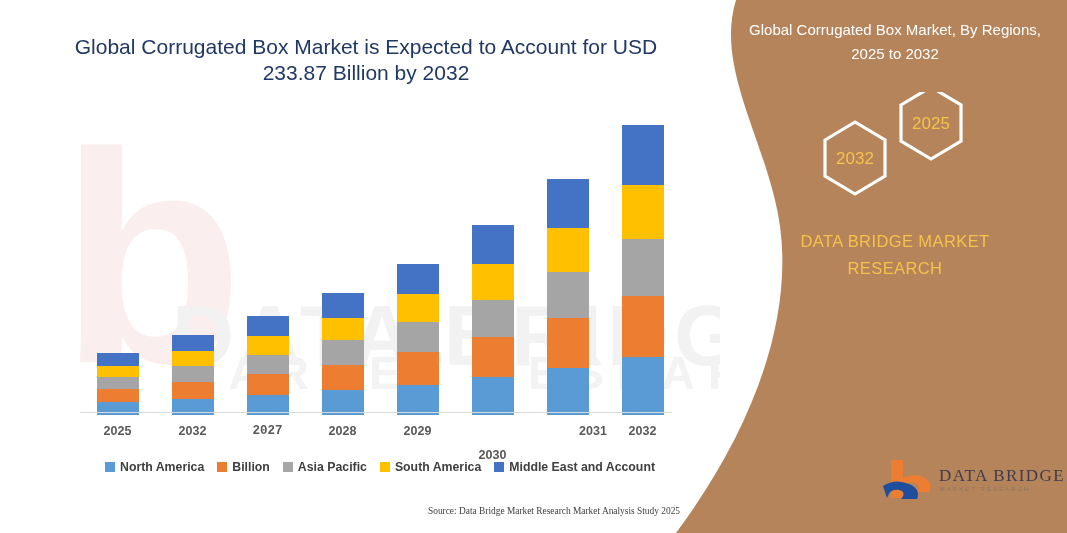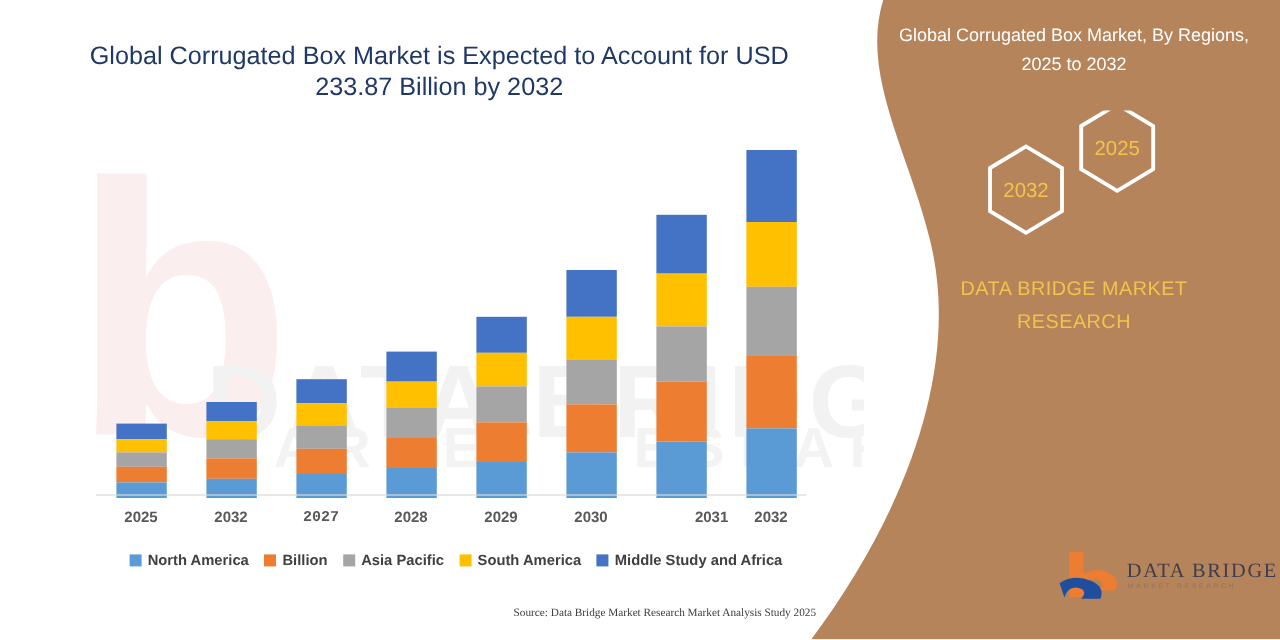--- a/index.html
+++ b/index.html
@@ -171,21 +171,21 @@
         <div class="seg" style="height: 59.9483px; background: rgb(68, 114, 196);"></div>
       </div>
     </div>
   <div class="baseline"></div>
   <div class="xlabels" id="xlabels">
       <div class="xlab" style="left: 7.5px;">2025</div>
       <div class="xlab" style="left: 82.5px;">2032</div>
       <div class="xlab" style="left: 157.5px; font-family: Liberation Mono, monospace;">2027</div>
       <div class="xlab" style="left: 232.5px;">2028</div>
       <div class="xlab" style="left: 307.5px;">2029</div>
-      <div class="xlab" style="left: 382.5px;">2030</div>
+      <div class="xlab" style="left: 382.5px; margin-top: 24px;">2030</div>
       <div class="xlab" style="left: 483px;">2031</div>
       <div class="xlab" style="left: 532.5px;">2032</div>
     </div>
 
   <div class="legend" id="legend">
       <div class="lg-item">
         <span class="lg-sw" style="background: rgb(91, 155, 213);"></span>
         <span class="lg-tx">North America</span>
       </div>
       <div class="lg-item">
@@ -195,21 +195,21 @@
       <div class="lg-item">
         <span class="lg-sw" style="background: rgb(165, 165, 165);"></span>
         <span class="lg-tx">Asia Pacific</span>
       </div>
       <div class="lg-item">
         <span class="lg-sw" style="background: rgb(255, 192, 0);"></span>
         <span class="lg-tx">South America</span>
       </div>
       <div class="lg-item">
         <span class="lg-sw" style="background: rgb(68, 114, 196);"></span>
-        <span class="lg-tx">Middle Study and Africa</span>
+        <span class="lg-tx">Middle East and Account</span>
       </div>
     </div>
 
   <div class="footer">
     <div class="f-right">Source: Data Bridge Market Research  Market Analysis Study 2025</div>
   </div>
 
   <svg class="panel" viewBox="0 0 1067 533">
     <path id="panelPath" d="M 736 0 L 1067 0 L 1067 533 L 676 533
              C 760 420 800 300 775 200

